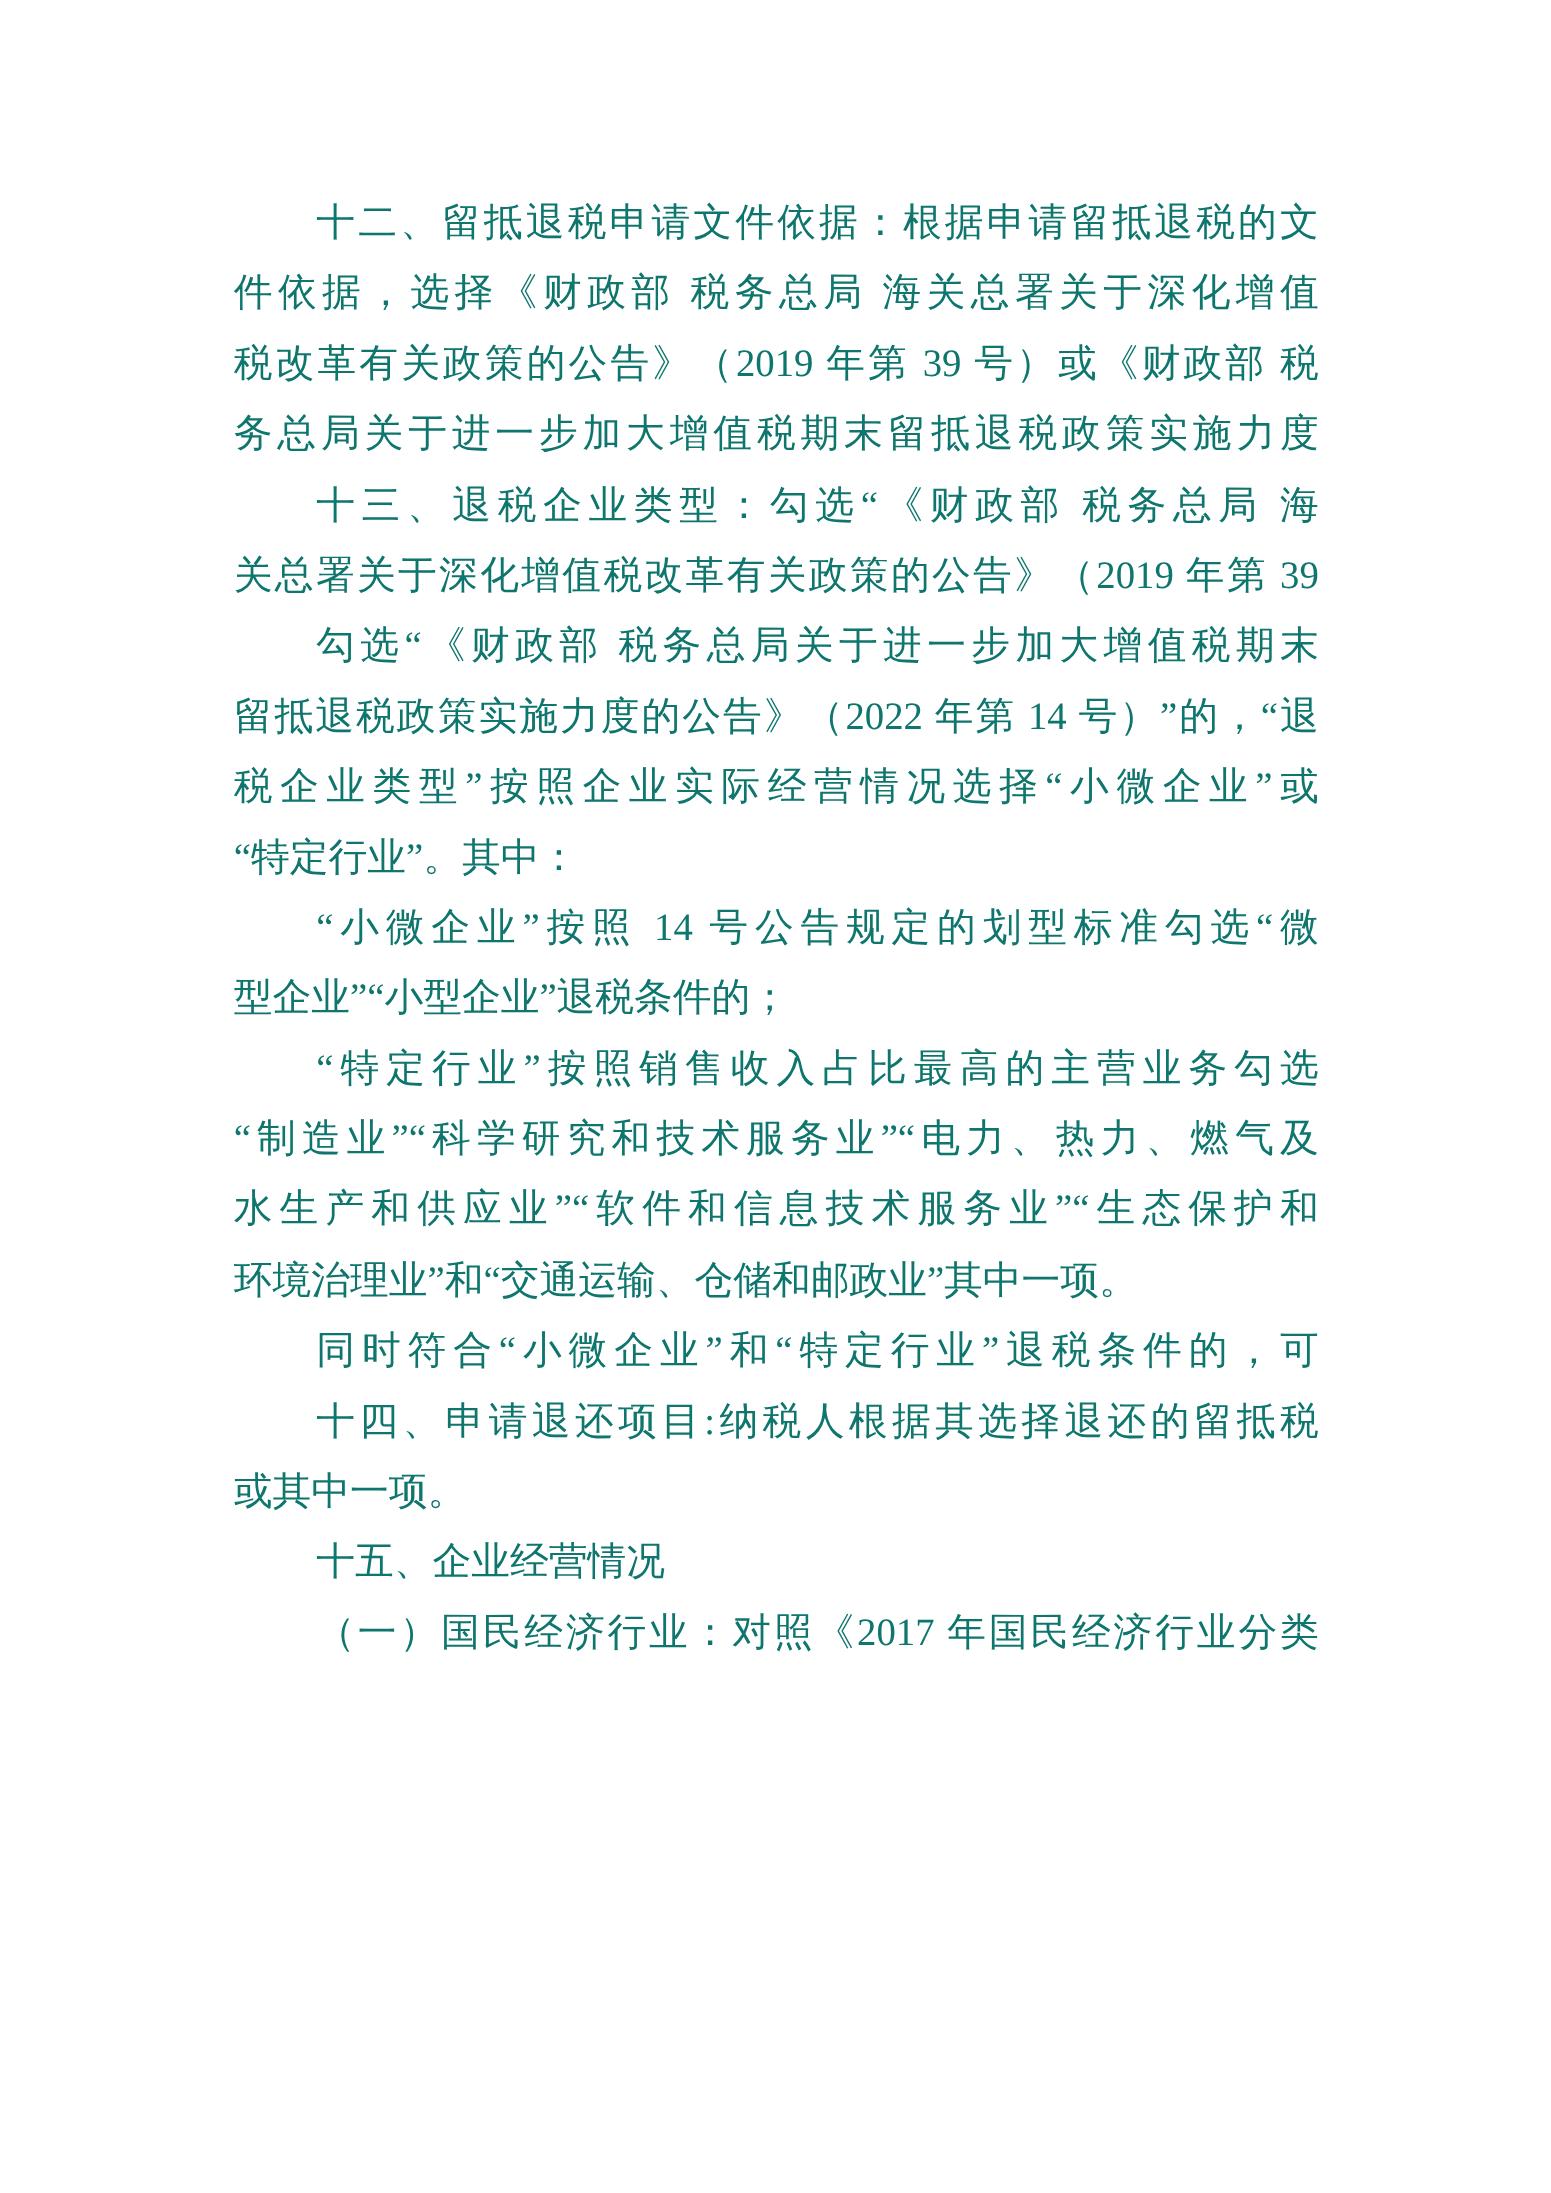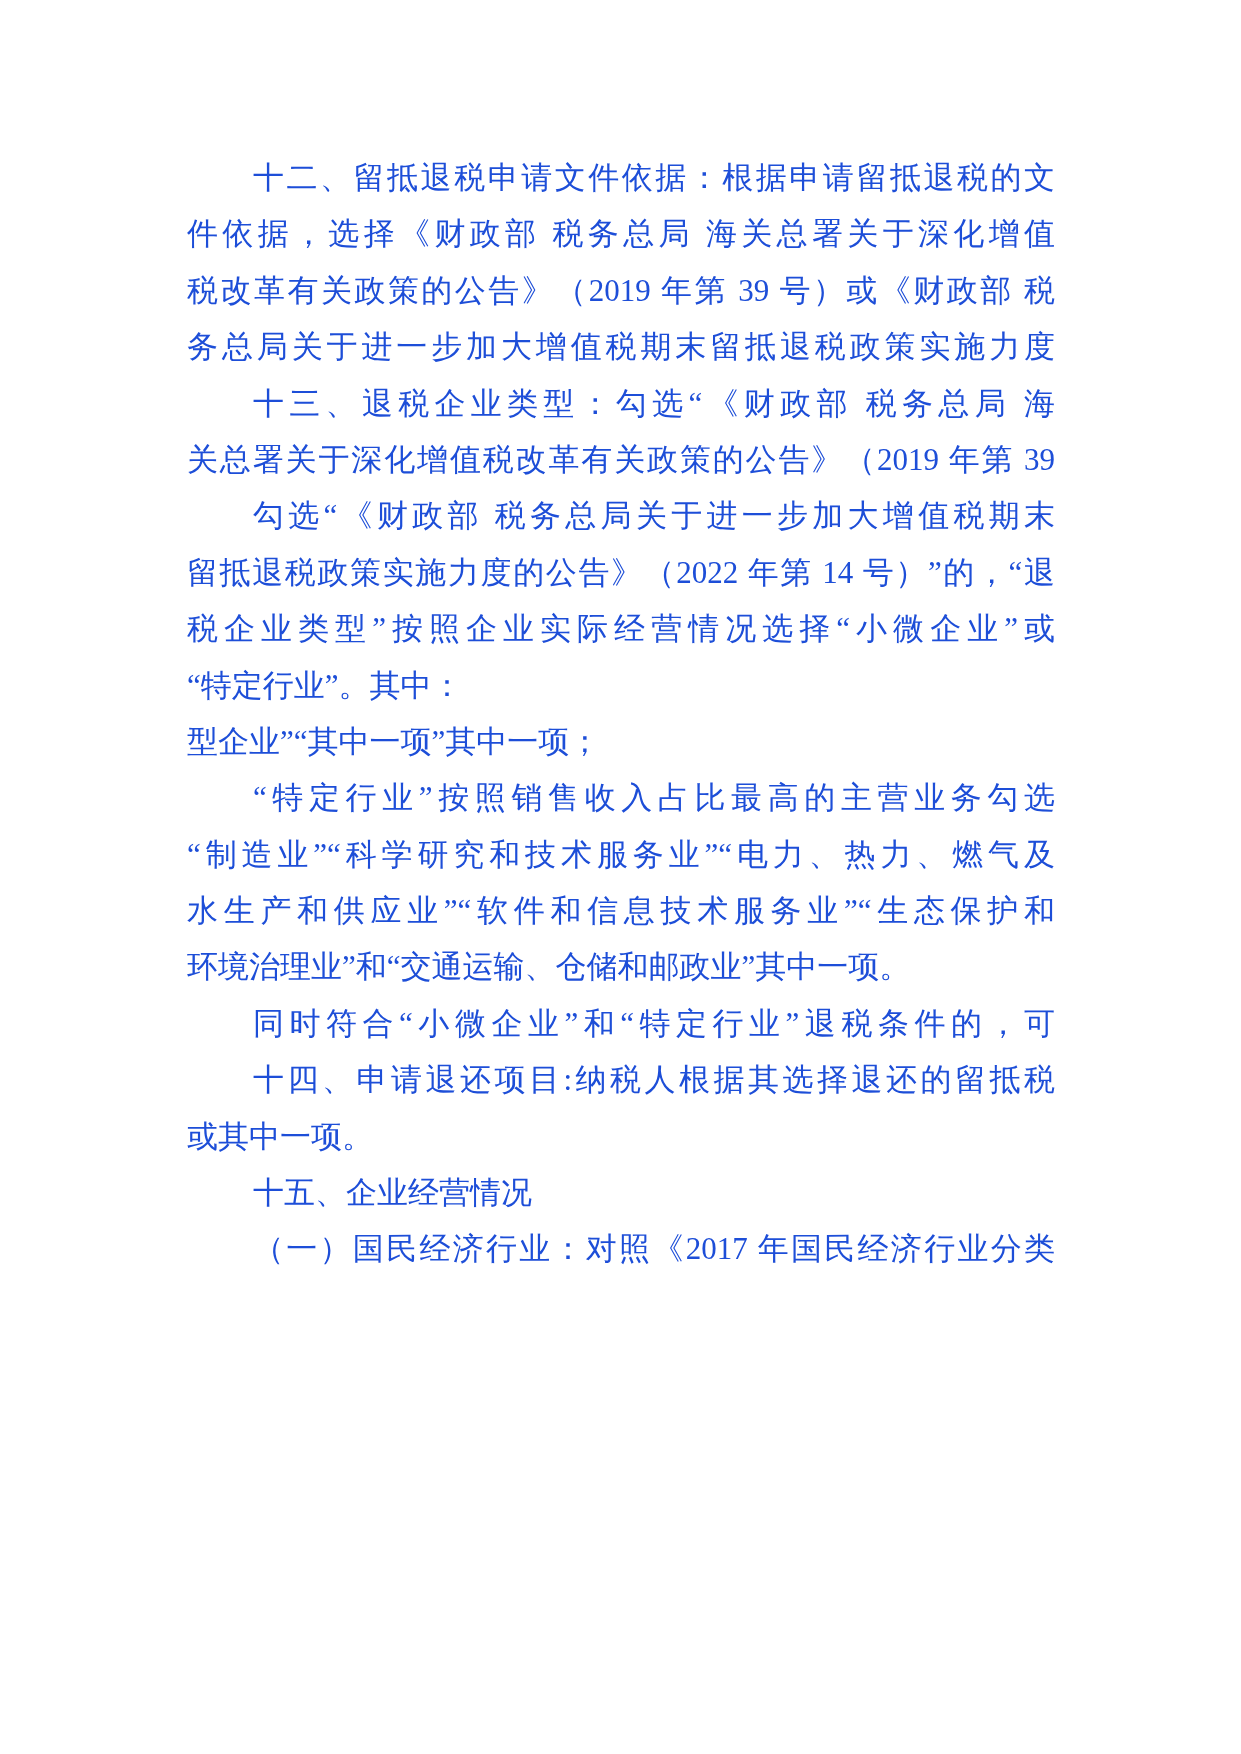--- a/index.html
+++ b/index.html
@@ -34,39 +34,40 @@
     text-align-last:justify;
   }
   .line.indent{
     text-indent:66px;
   }
 </style>
 </head>
 <body>
 
 <div class="page">
-  <div class="textblock" style="color: #1d4ed8;">
+  <div class="textblock" style="color: #0f766e;">
       <div class="para">
         <div class="line indent fill">十二、留抵退税申请文件依据：根据申请留抵退税的文</div>
         <div class="line fill">件依据，选择《财政部 税务总局 海关总署关于深化增值</div>
         <div class="line fill">税改革有关政策的公告》（2019 年第 39 号）或《财政部 税</div>
         <div class="line fill">务总局关于进一步加大增值税期末留抵退税政策实施力度</div>
       </div>
       <div class="para">
         <div class="line indent fill">十三、退税企业类型：勾选“《财政部 税务总局 海</div>
         <div class="line fill">关总署关于深化增值税改革有关政策的公告》（2019 年第 39</div>
       </div>
       <div class="para">
         <div class="line indent fill">勾选“《财政部 税务总局关于进一步加大增值税期末</div>
         <div class="line fill">留抵退税政策实施力度的公告》（2022 年第 14 号）”的，“退</div>
         <div class="line fill">税企业类型”按照企业实际经营情况选择“小微企业”或</div>
         <div class="line">“特定行业”。其中：</div>
       </div>
       <div class="para">
-        <div class="line">型企业”“其中一项”其中一项；</div>
+        <div class="line indent fill">“小微企业”按照 14 号公告规定的划型标准勾选“微</div>
+        <div class="line">型企业”“小型企业”退税条件的；</div>
       </div>
       <div class="para">
         <div class="line indent fill">“特定行业”按照销售收入占比最高的主营业务勾选</div>
         <div class="line fill">“制造业”“科学研究和技术服务业”“电力、热力、燃气及</div>
         <div class="line fill">水生产和供应业”“软件和信息技术服务业”“生态保护和</div>
         <div class="line">环境治理业”和“交通运输、仓储和邮政业”其中一项。</div>
       </div>
       <div class="para">
         <div class="line indent fill">同时符合“小微企业”和“特定行业”退税条件的，可</div>
       </div>

